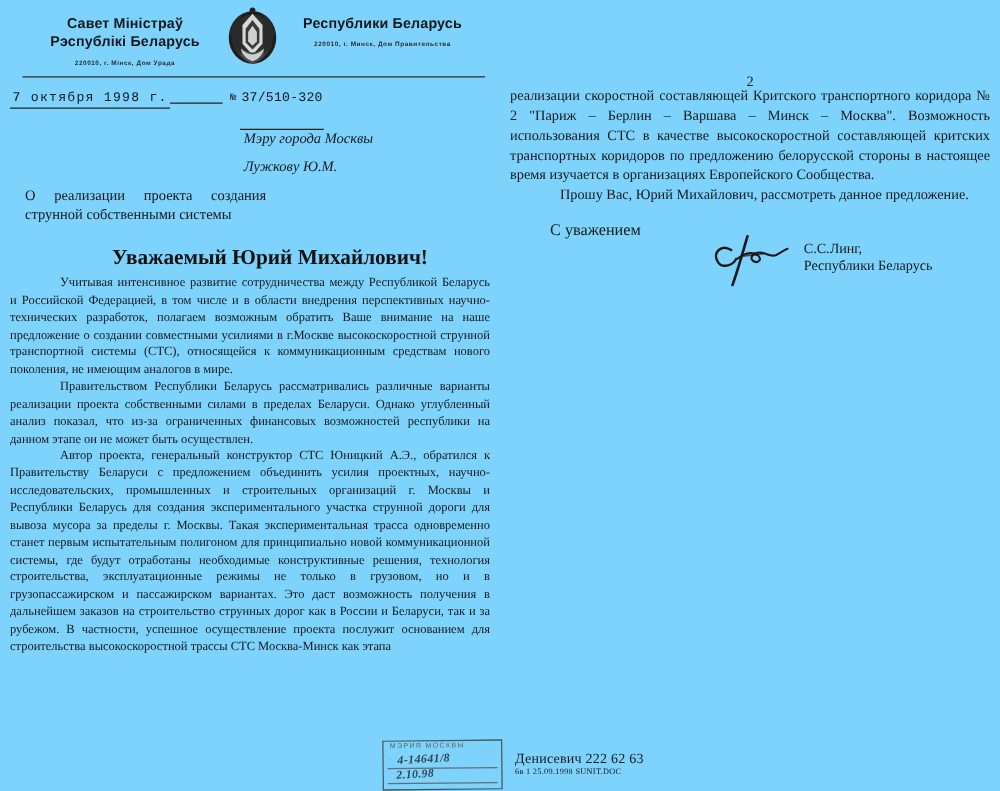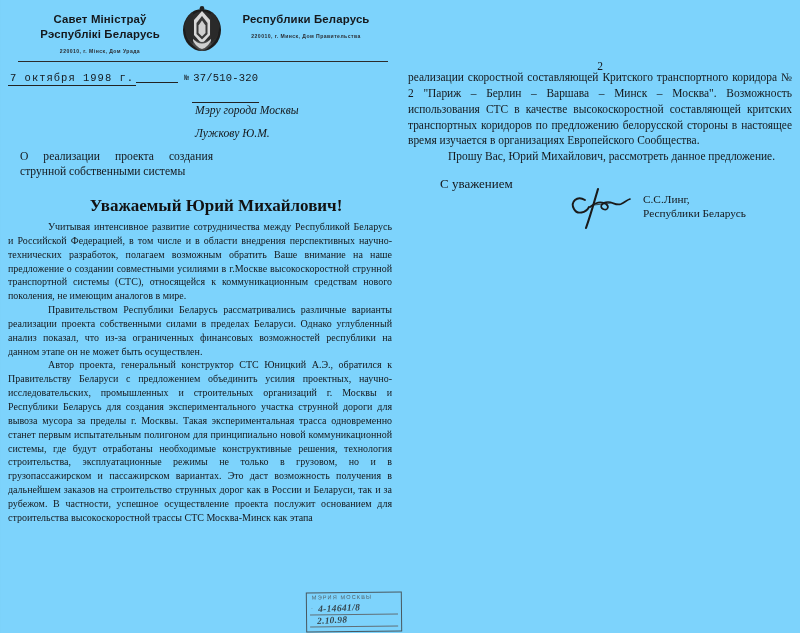--- a/index.html
+++ b/index.html
@@ -380,16 +380,20 @@
           <path d="M26 19 L43 17" stroke-width="1.1" opacity=".75"></path>
         </g>
       </svg>
     </div>
 
     <div class="signblock">
       <div>С.С.Линг,</div>
       <div>Республики Беларусь</div>
     </div>
 
+    <div class="footer">
+      <div class="f1">Денисевич 222 62 63</div>
+      <div class="f2">6в  1 25.09.1998 SUNIT.DOC</div>
+    </div>
   </div>
 
   <div class="scan-noise"></div>
 </div>
 
 </body></html>

